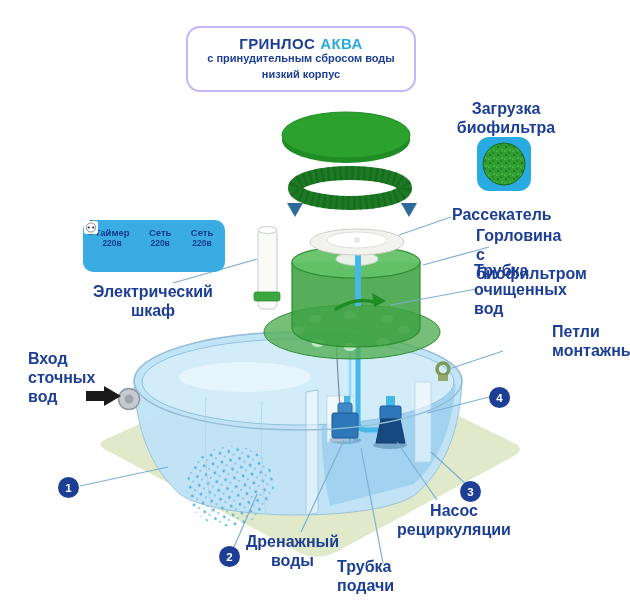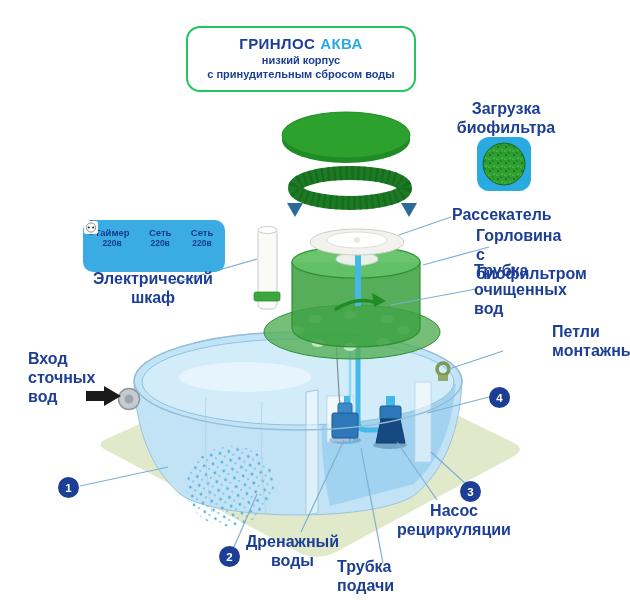--- a/index.html
+++ b/index.html
@@ -3,21 +3,21 @@
 <meta charset="utf-8">
 <style>
   html,body{margin:0;padding:0;background:#fff;}
   .stage{
     position:relative;width:630px;height:600px;background:#ffffff;
     font-family:"Liberation Sans",sans-serif;overflow:hidden;
   }
   .stage svg{position:absolute;left:0;top:0;}
   .title-box{
     position:absolute;left:186px;top:26px;width:230px;background:#fff;
-    border:2px solid #22c55e;border-radius:14px;text-align:center;
+    border:2px solid #c4b5fd;border-radius:14px;text-align:center;
     padding:7px 4px 8px;box-sizing:border-box;
   }
   .brand-line{font-size:15px;font-weight:800;letter-spacing:.4px;color:#1C3E94;}
   .brand-accent{color:#29ABE2;margin-left:5px;}
   .title-sub{font-size:11px;font-weight:700;color:#1C3E94;margin-top:2px;line-height:1.25;}
   .diagram-label{
     position:absolute;color:#1C3E94;font-size:16px;font-weight:700;
     line-height:1.18;white-space:pre-line;
   }
   .badge{
@@ -166,22 +166,22 @@
       <line x1="234" y1="547" x2="257" y2="494"></line>
       <line x1="467" y1="485" x2="431" y2="452"></line>
       <line x1="489" y1="397" x2="427" y2="413"></line>
     </g>
   </svg>
 
   <div class="title-box">
     <div class="brand-line">
       <span>ГРИНЛОС</span><span class="brand-accent">АКВА</span>
     </div>
+    <div class="title-sub" style="margin-top:0;">с принудительным сбросом воды</div>
     <div class="title-sub">низкий корпус</div>
-    <div class="title-sub" style="margin-top:0;">с принудительным сбросом воды</div>
   </div>
 
   <div class="panel">
     <div class="panel-col">
       <span class="panel-name">Таймер</span>
       <span class="panel-volt">220в</span>
       <span class="panel-icon">
         <svg width="16" height="15" viewBox="0 0 16 15">
             <circle cx="8" cy="7.5" r="7" fill="#111"></circle>
             <circle cx="5.5" cy="7.5" r="1.3" fill="#fff"></circle>
@@ -218,21 +218,21 @@
   <div class="diagram-label" style="left:454px;top:100px;width:104px;text-align:center;">Загрузка
 биофильтра</div>
   <div class="diagram-label" style="left:452px;top:206px;width:110px;">Рассекатель</div>
   <div class="diagram-label" style="left:476px;top:227px;width:110px;">Горловина
 с биофильтром</div>
   <div class="diagram-label" style="left:474px;top:262px;width:90px;">Трубка
 очищенных
 вод</div>
   <div class="diagram-label" style="left:528px;top:323px;width:85px;margin-left:24px;">Петли
 монтажные</div>
-  <div class="diagram-label" style="left:88px;top:270px;width:130px;text-align:center;">Электрический
+  <div class="diagram-label" style="left:88px;top:283px;width:130px;text-align:center;">Электрический
 шкаф</div>
   <div class="diagram-label" style="left:28px;top:350px;width:70px;">Вход
 сточных
 вод</div>
   <div class="diagram-label" style="left:245px;top:533px;width:95px;text-align:center;">Дренажный
 воды</div>
   <div class="diagram-label" style="left:337px;top:558px;width:90px;text-align:left;">Трубка
 подачи
 воды</div>
   <div class="diagram-label" style="left:394px;top:502px;width:120px;text-align:center;">Насос

